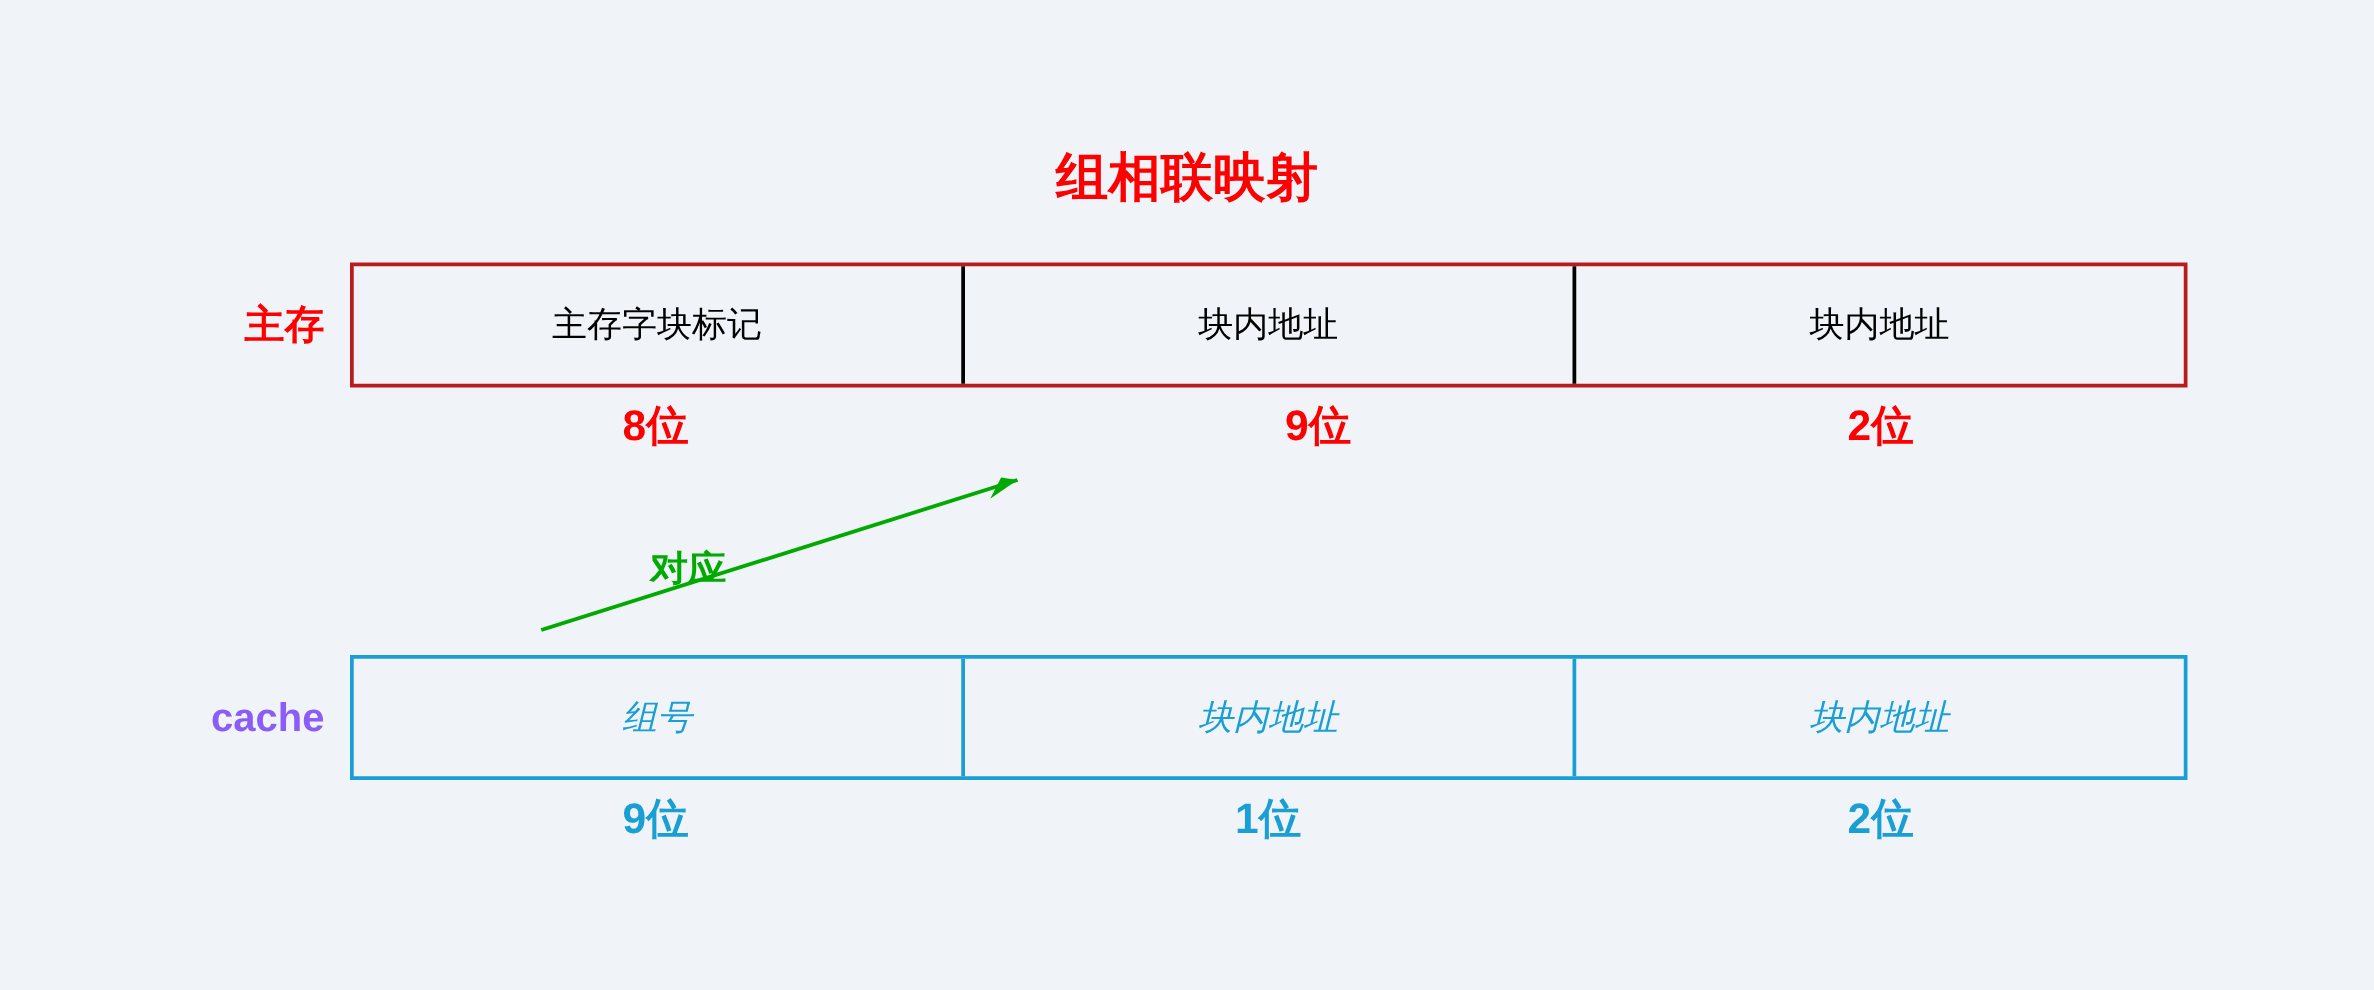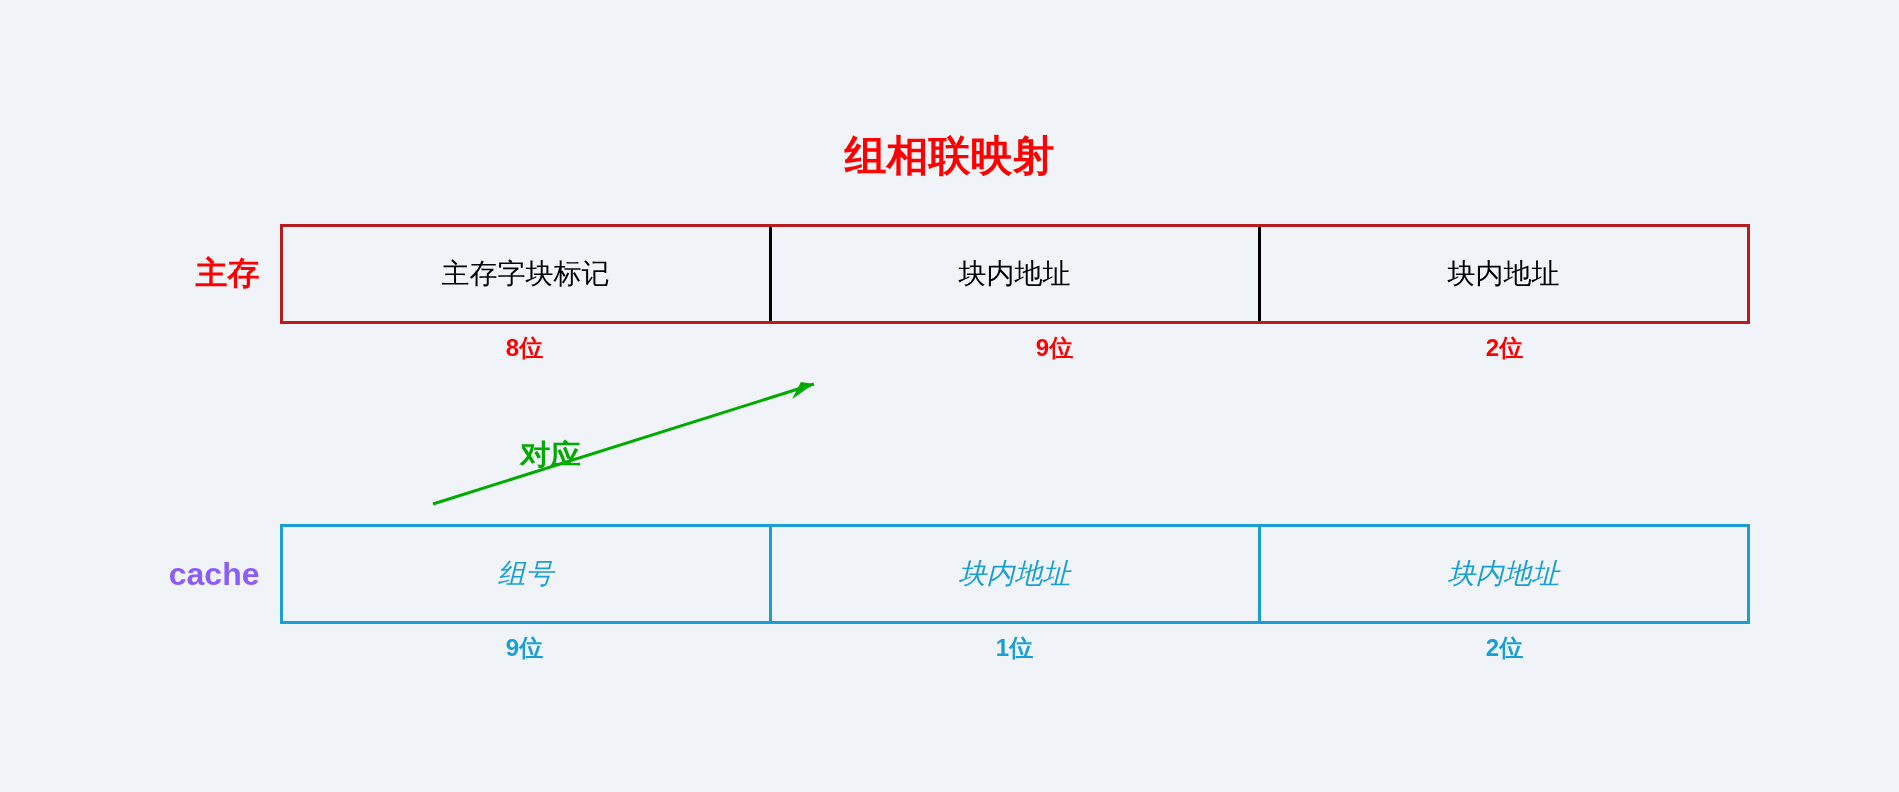--- a/index.html
+++ b/index.html
@@ -108,21 +108,21 @@
     .bits-row {
       display: flex;
       align-items: flex-start;
       width: 100%;
       padding-left: 130px;
     }
 
     .bit-label {
       flex: 1;
       text-align: center;
-      font-size: 24px;
+      font-size: 34px;
       font-weight: bold;
       padding-top: 8px;
     }
 
     .bit-label.red {
       color: #ff0000;
     }
 
     .bit-label.blue {
       color: #1a9fd4;

